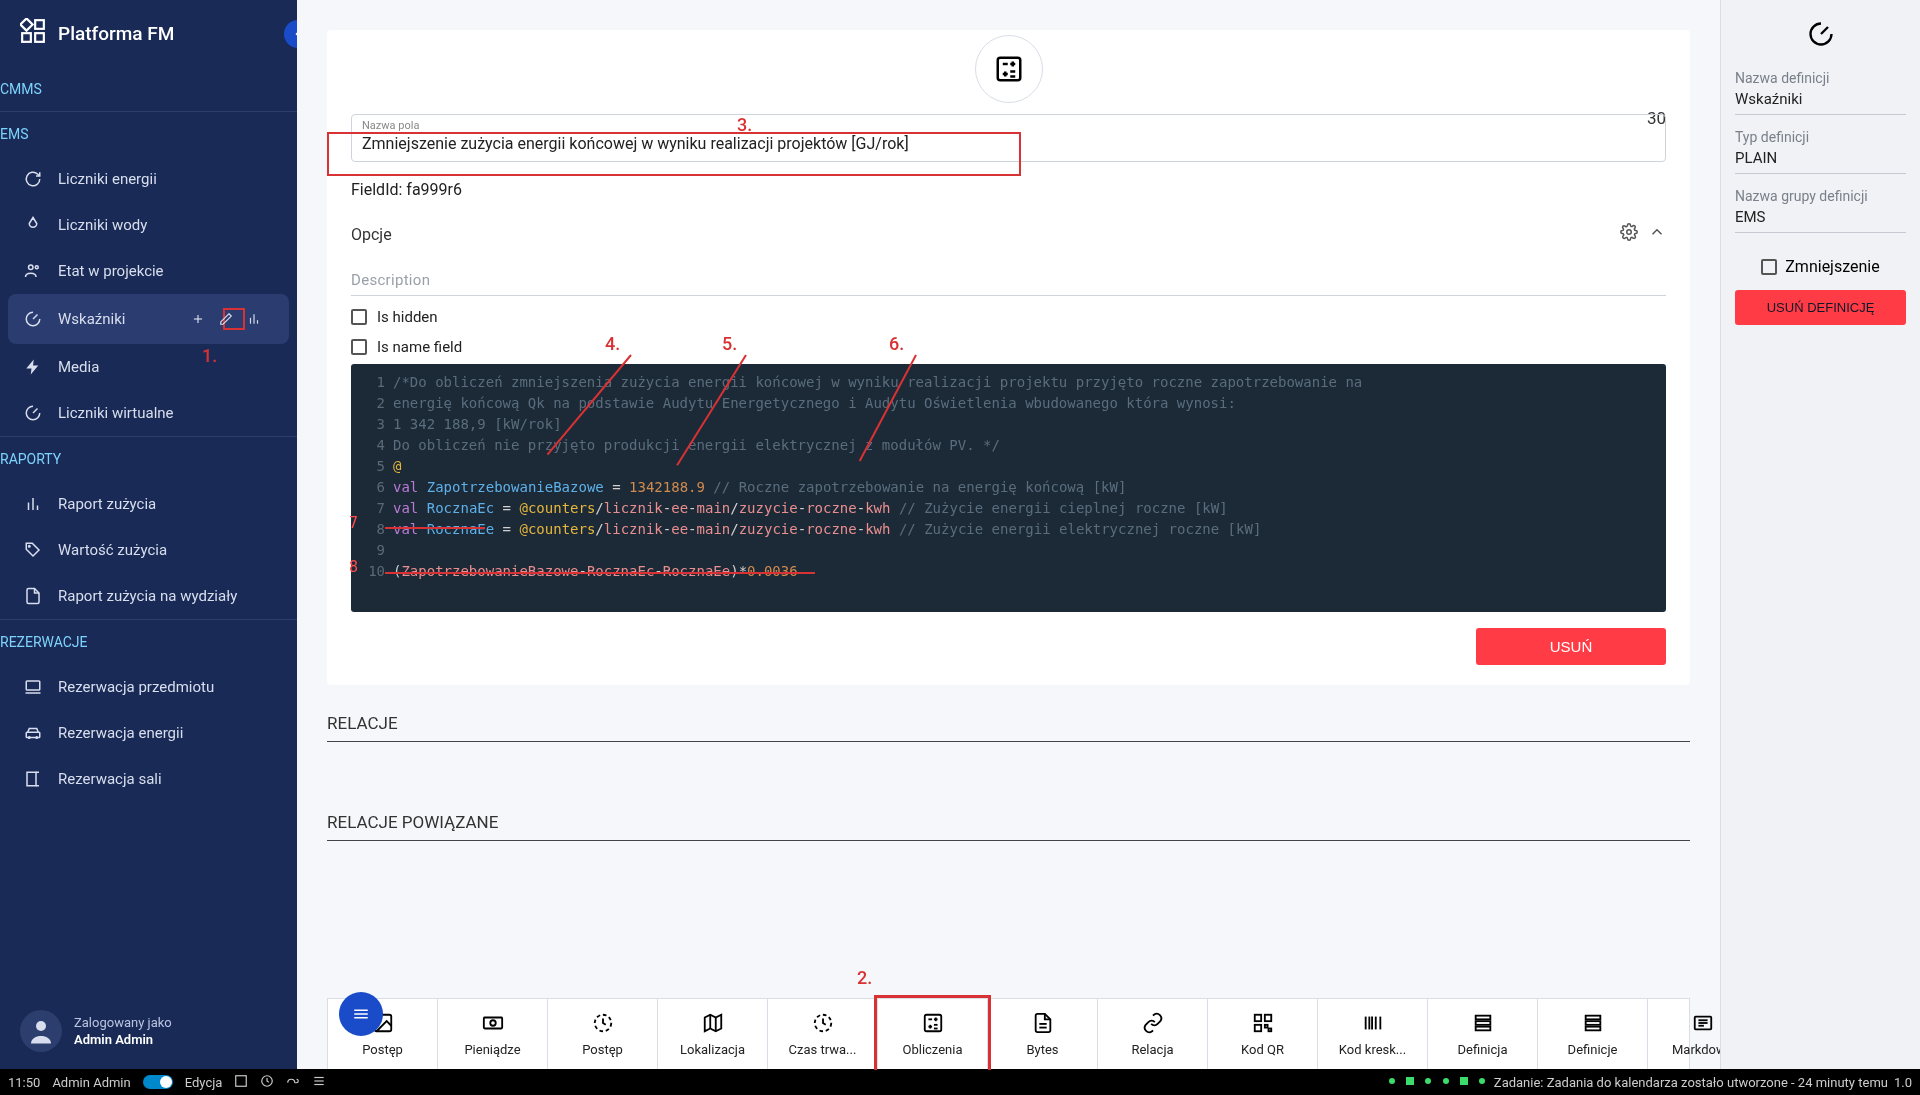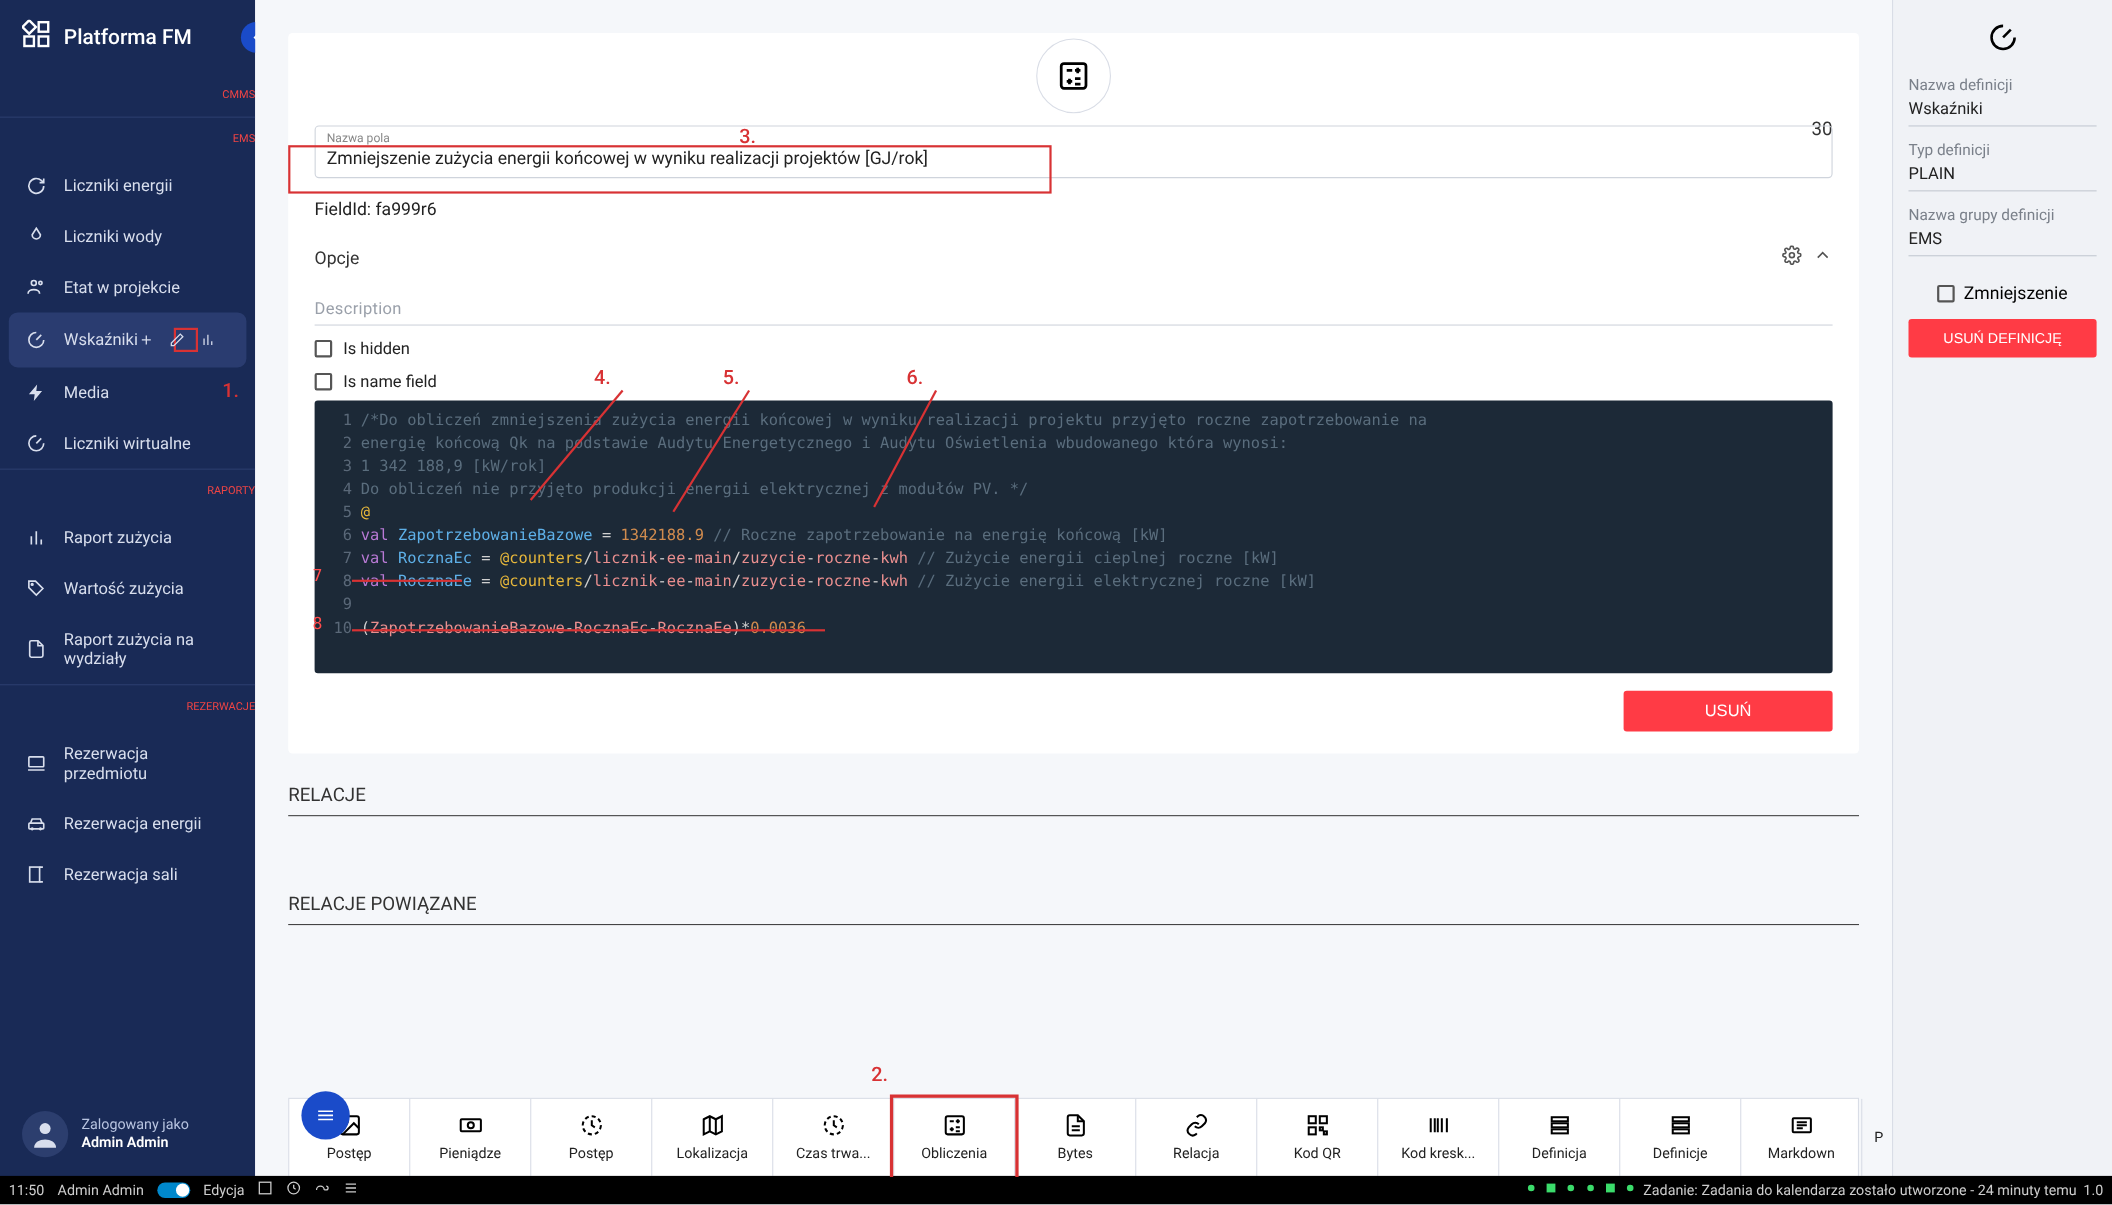--- a/index.html
+++ b/index.html
@@ -7,25 +7,25 @@
     font-family: -apple-system, BlinkMacSystemFont, "Segoe UI", Roboto, sans-serif;
     background: #f5f7fa;
     overflow: hidden;
     width: 1920px;
     height: 1095px;
     position: relative;
   }
   .layout { display: flex; height: 1070px; }
 
   
-  .sidebar { width: 232px; background: #192a56; color: #fff; display: flex; flex-direction: column; position: relative; }
+  .sidebar { width: 297px; background: #192a56; color: #fff; display: flex; flex-direction: column; position: relative; }
   .sidebar-header { display: flex; align-items: center; padding: 18px 20px; font-size: 19px; font-weight: 500; }
   .logo-icon { margin-right: 12px; }
   .collapse-btn { position: absolute; right: -15px; top: 20px; width: 28px; height: 28px; border-radius: 50%; background: #1a4bc9; display: flex; align-items: center; justify-content: center; cursor: pointer; }
-  .section-label { text-align: right; font-size: 10px; padding: 14px 0; color: #ef4444; border-top: 1px solid #2c3e6e; }
+  .section-label { text-align: left; font-size: 14px; padding: 14px 0; color: #7dd3fc; border-top: 1px solid #2c3e6e; }
   .section-label.first { border-top: none; }
   .nav-item { display: flex; align-items: center; padding: 14px 24px; font-size: 15px; color: #d8deed; cursor: pointer; position: relative; }
   .nav-item.active { background: #2a3c70; border-radius: 8px; margin: 0 8px; padding: 14px 16px; }
   .nav-item svg, .nav-item .nav-icon { margin-right: 16px; flex-shrink: 0; }
   .nav-item .actions { margin-left: auto; display: flex; gap: 6px; align-items: center; }
   .nav-item .action-box { width: 22px; height: 22px; display: flex; align-items: center; justify-content: center; }
   .nav-item .action-box.highlighted { border: 2px solid #d83234; }
   .sidebar-footer { margin-top: auto; padding: 18px 20px; display: flex; align-items: center; gap: 12px; }
   .avatar { width: 42px; height: 42px; border-radius: 50%; background: #2c3e6e; display: flex; align-items: center; justify-content: center; }
   .user-lines { font-size: 13px; }
@@ -87,21 +87,21 @@
   .tb-item svg { color: #000; }
 
   .fab { position: absolute; left: 42px; bottom: 34px; width: 44px; height: 44px; border-radius: 50%; background: #1a4bc9; display: flex; align-items: center; justify-content: center; z-index: 20; cursor: pointer; }
 
   
   .right-panel { width: 200px; background: #f0f2f6; padding: 20px 14px; border-left: 1px solid #d9dde6; }
   .rp-icon { text-align: center; margin-bottom: 18px; }
   .rp-field-label { font-size: 14px; color: #7a808a; margin-top: 14px; }
   .rp-field-value { font-size: 15px; color: #222; border-bottom: 1px solid #c4c9d2; padding: 4px 0 6px 0; }
   .rp-check-row { display: flex; align-items: center; gap: 8px; margin-top: 24px; justify-content: center; }
-  .rp-delete { width: 100%; margin-top: 14px; padding: 10px 0; background: #ff3b45; color: #ffffff; border: none; font-size: 13px; font-weight: 500; cursor: pointer; border-radius: 3px; }
+  .rp-delete { width: 100%; margin-top: 14px; padding: 10px 0; background: #ff3b45; color: #0f172a; border: none; font-size: 13px; font-weight: 500; cursor: pointer; border-radius: 3px; }
 
   
   .arrow-line { position: absolute; height: 2px; background: #d83234; transform-origin: left center; z-index: 45; }
 
   
   .status-bar { position: absolute; left: 0; right: 0; bottom: 0; height: 25px; background: #000; color: #ccc; font-size: 13px; display: flex; align-items: center; padding: 13px 8px; gap: 12px; }
   .status-bar .toggle { width: 30px; height: 14px; background: #0088cc; border-radius: 7px; position: relative; }
   .status-bar .toggle::after { content: ""; position: absolute; right: 1px; top: 1px; width: 12px; height: 12px; border-radius: 50%; background: #fff; }
   .status-bar .sb-right { margin-left: auto; display: flex; gap: 6px; align-items: center; }
 </style>

